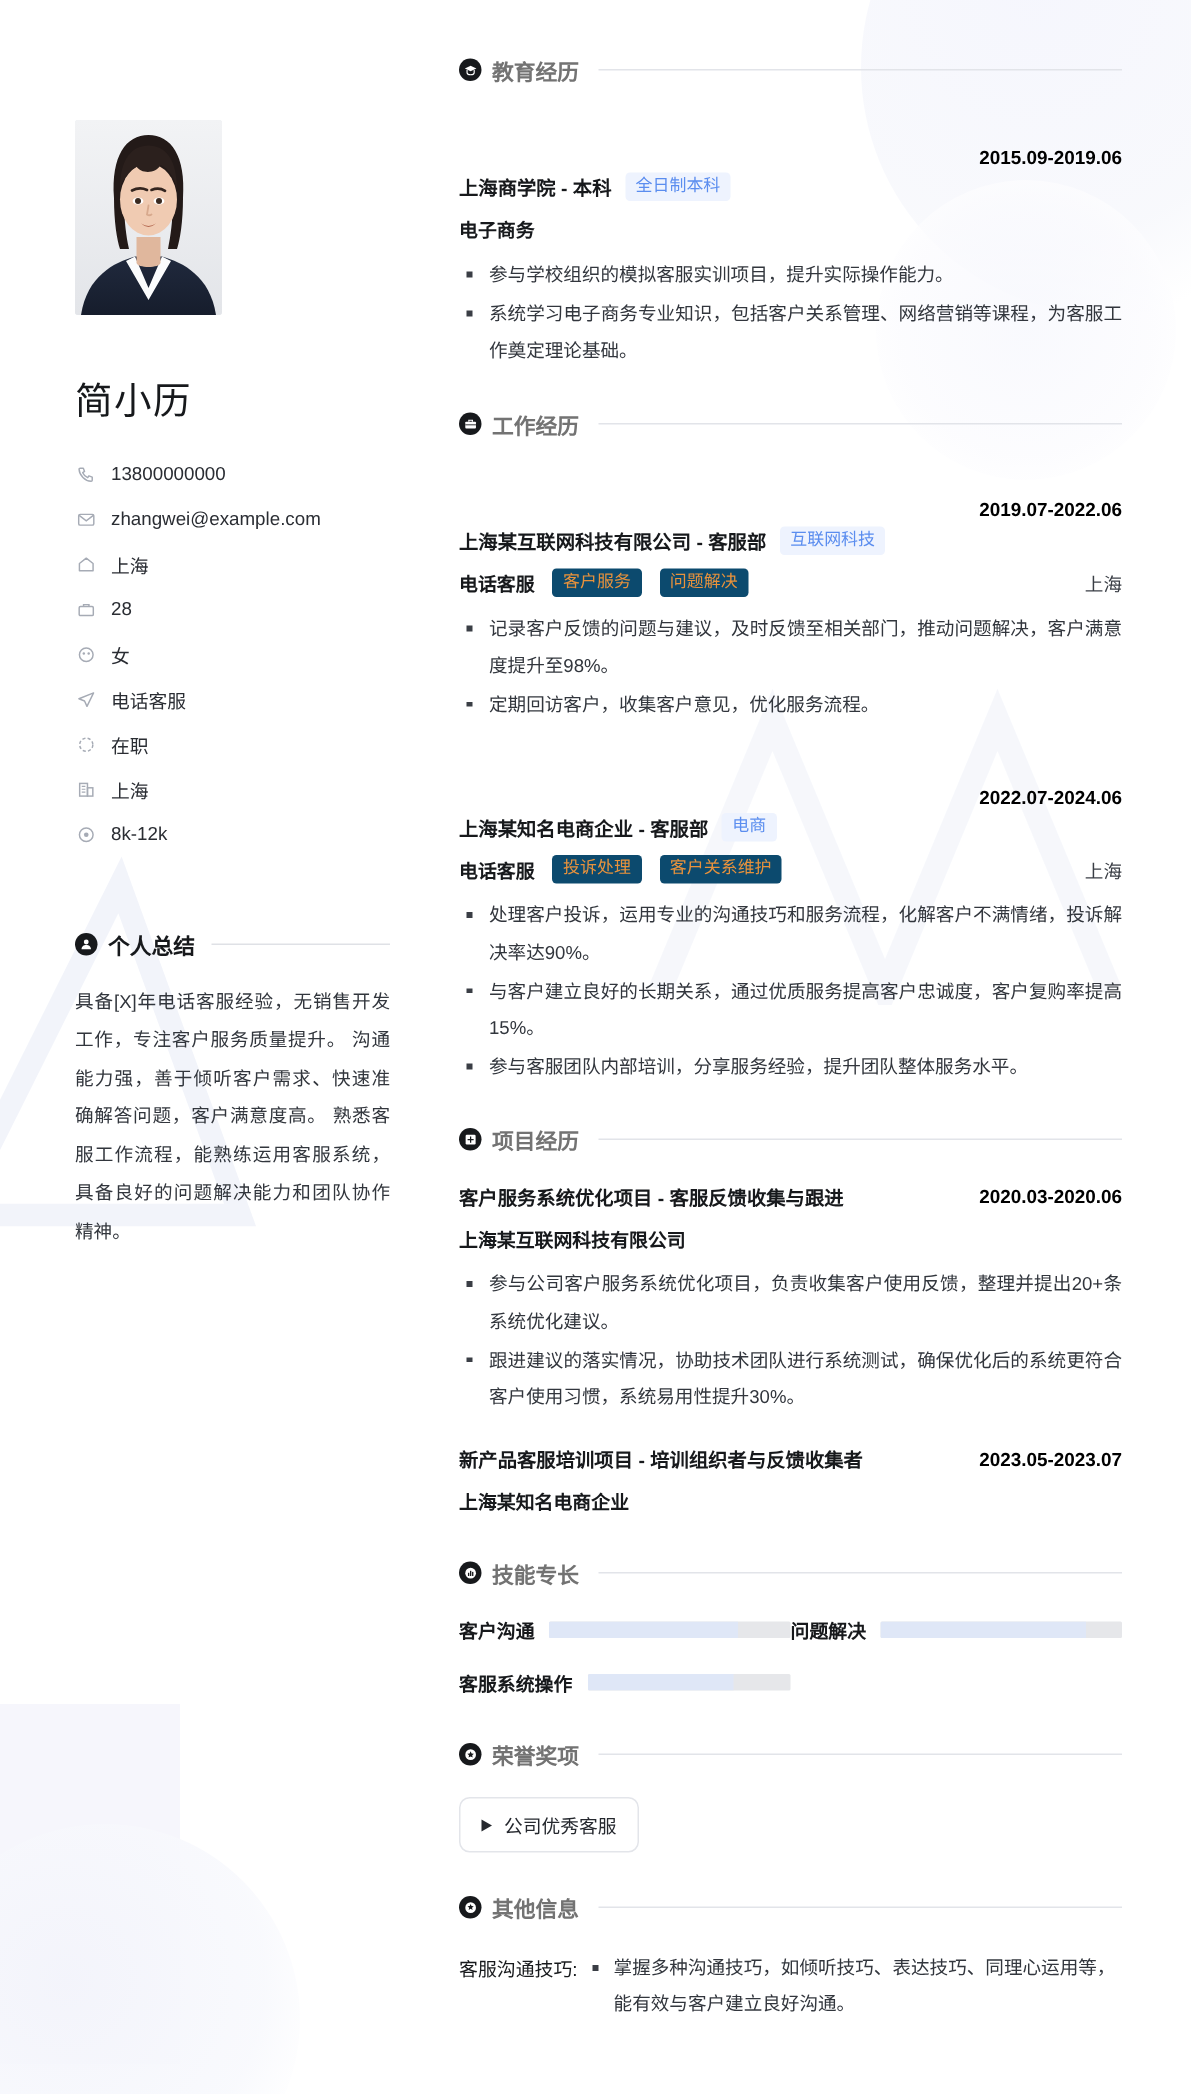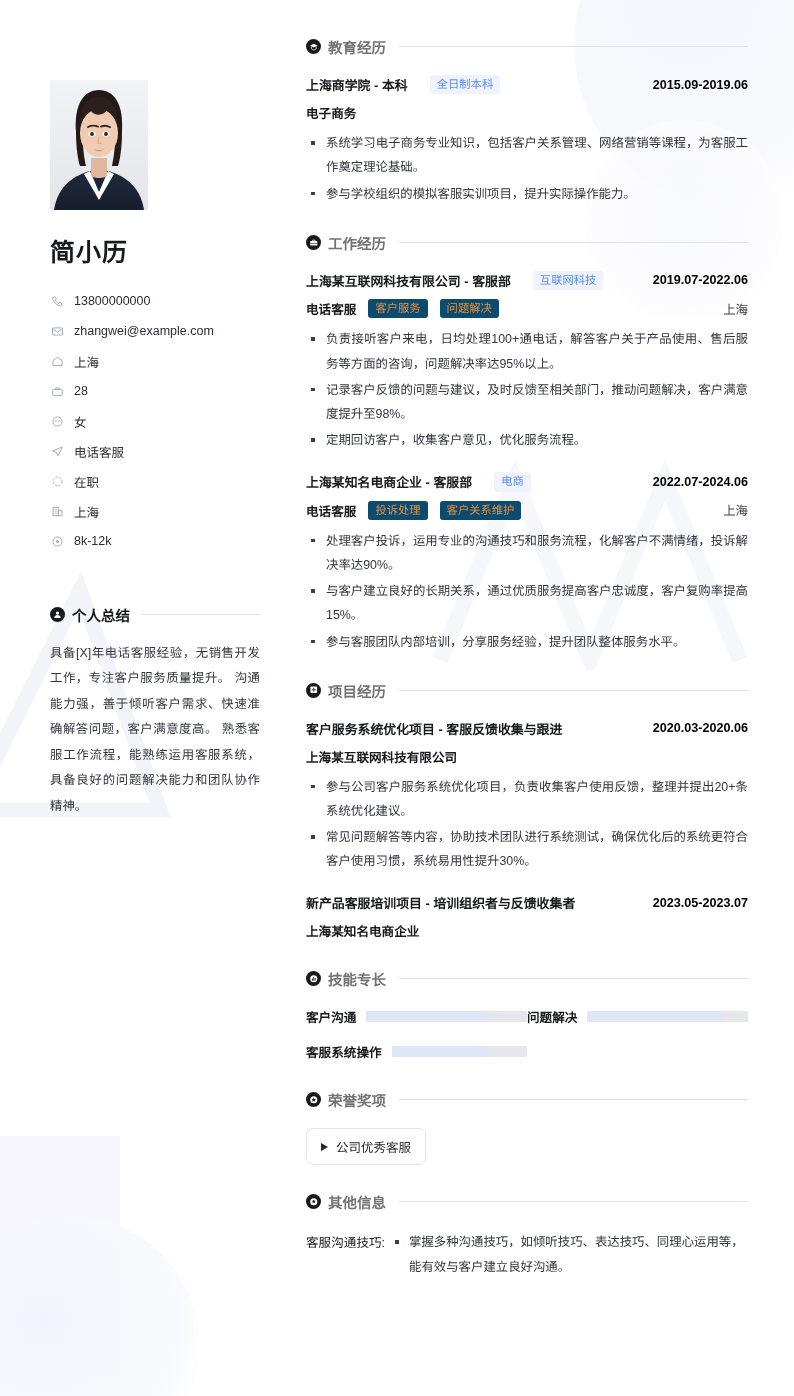--- a/index.html
+++ b/index.html
@@ -89,23 +89,23 @@
     width: 98px;
     height: 130px;
     overflow: hidden;
     background: #e9ecf2;
     border-radius: 2px;
   }
   .photo-svg { display: block; width: 98px; height: 130px; }
 
   
   .name {
-    margin-top: 22px;
+    margin-top: 37px;
     font-size: 25px;
-    font-weight: 700;
+    font-weight: 400;
     letter-spacing: 1px;
     color: #17191c;
   }
 
   
   .contact-list {
     margin-top: 18px;
     list-style: none;
   }
   .contact-item {
@@ -196,22 +196,23 @@
 
   .entry-row1 {
     display: flex;
     align-items: center;
     justify-content: space-between;
     gap: 10px;
   }
   .entry-left {
     display: flex;
     align-items: center;
-    gap: 22px;
+    gap: 9px;
     min-width: 0;
+    margin-top: 40px;
   }
   .entry-title {
     font-size: 12.9px;
     font-weight: 700;
     color: #17191c;
     white-space: nowrap;
   }
   .entry-date {
     font-size: 12.6px;
     font-weight: 700;
@@ -563,22 +564,22 @@
         <div class="entry">
           <div class="entry-row1">
             <div class="entry-left">
               <span class="entry-title">上海商学院 - 本科</span>
               <span class="tag-blue">全日制本科</span>
             </div>
             <span class="entry-date">2015.09-2019.06</span>
           </div>
           <div class="sub-line">电子商务</div>
           <ul class="bullets">
+            <li>参与学校组织的模拟客服实训项目，提升实际操作能力。</li>
             <li>系统学习电子商务专业知识，包括客户关系管理、网络营销等课程，为客服工作奠定理论基础。</li>
-            <li>参与学校组织的模拟客服实训项目，提升实际操作能力。</li>
           </ul>
         </div>
       </section>
 
       <section class="section mb-work">
         <div class="sec-head">
           <span class="sec-ic">
             <svg viewBox="0 0 16 16">
                 <rect x="2" y="5.2" width="12" height="7.6" rx="1.1" fill="#ffffff"></rect>
                 <path d="M6 5.2 L6 3.6 L10 3.6 L10 5.2" fill="none" stroke="#ffffff" stroke-width="1.3"></path>
@@ -599,21 +600,20 @@
           </div>
           <div class="entry-row2">
             <div class="row2-left">
               <span class="role-label">电话客服</span>
               <span class="tag-orange">客户服务</span>
               <span class="tag-orange">问题解决</span>
             </div>
             <span class="loc">上海</span>
           </div>
           <ul class="bullets">
-            <li>负责接听客户来电，日均处理100+通电话，解答客户关于产品使用、售后服务等方面的咨询，问题解决率达95%以上。</li>
             <li>记录客户反馈的问题与建议，及时反馈至相关部门，推动问题解决，客户满意度提升至98%。</li>
             <li>定期回访客户，收集客户意见，优化服务流程。</li>
           </ul>
         </div>
 
         <div class="entry">
           <div class="entry-row1">
             <div class="entry-left">
               <span class="entry-title">上海某知名电商企业 - 客服部</span>
               <span class="tag-blue">电商</span>
@@ -649,21 +649,21 @@
         </div>
 
         <div class="entry">
           <div class="entry-row1">
             <span class="entry-title">客户服务系统优化项目 - 客服反馈收集与跟进</span>
             <span class="entry-date">2020.03-2020.06</span>
           </div>
           <div class="sub-line">上海某互联网科技有限公司</div>
           <ul class="bullets">
             <li>参与公司客户服务系统优化项目，负责收集客户使用反馈，整理并提出20+条系统优化建议。</li>
-            <li>常见问题解答等内容，协助技术团队进行系统测试，确保优化后的系统更符合客户使用习惯，系统易用性提升30%。</li>
+            <li>跟进建议的落实情况，协助技术团队进行系统测试，确保优化后的系统更符合客户使用习惯，系统易用性提升30%。</li>
           </ul>
         </div>
 
         <div class="entry">
           <div class="entry-row1">
             <span class="entry-title">新产品客服培训项目 - 培训组织者与反馈收集者</span>
             <span class="entry-date">2023.05-2023.07</span>
           </div>
           <div class="sub-line">上海某知名电商企业</div>
         </div>

